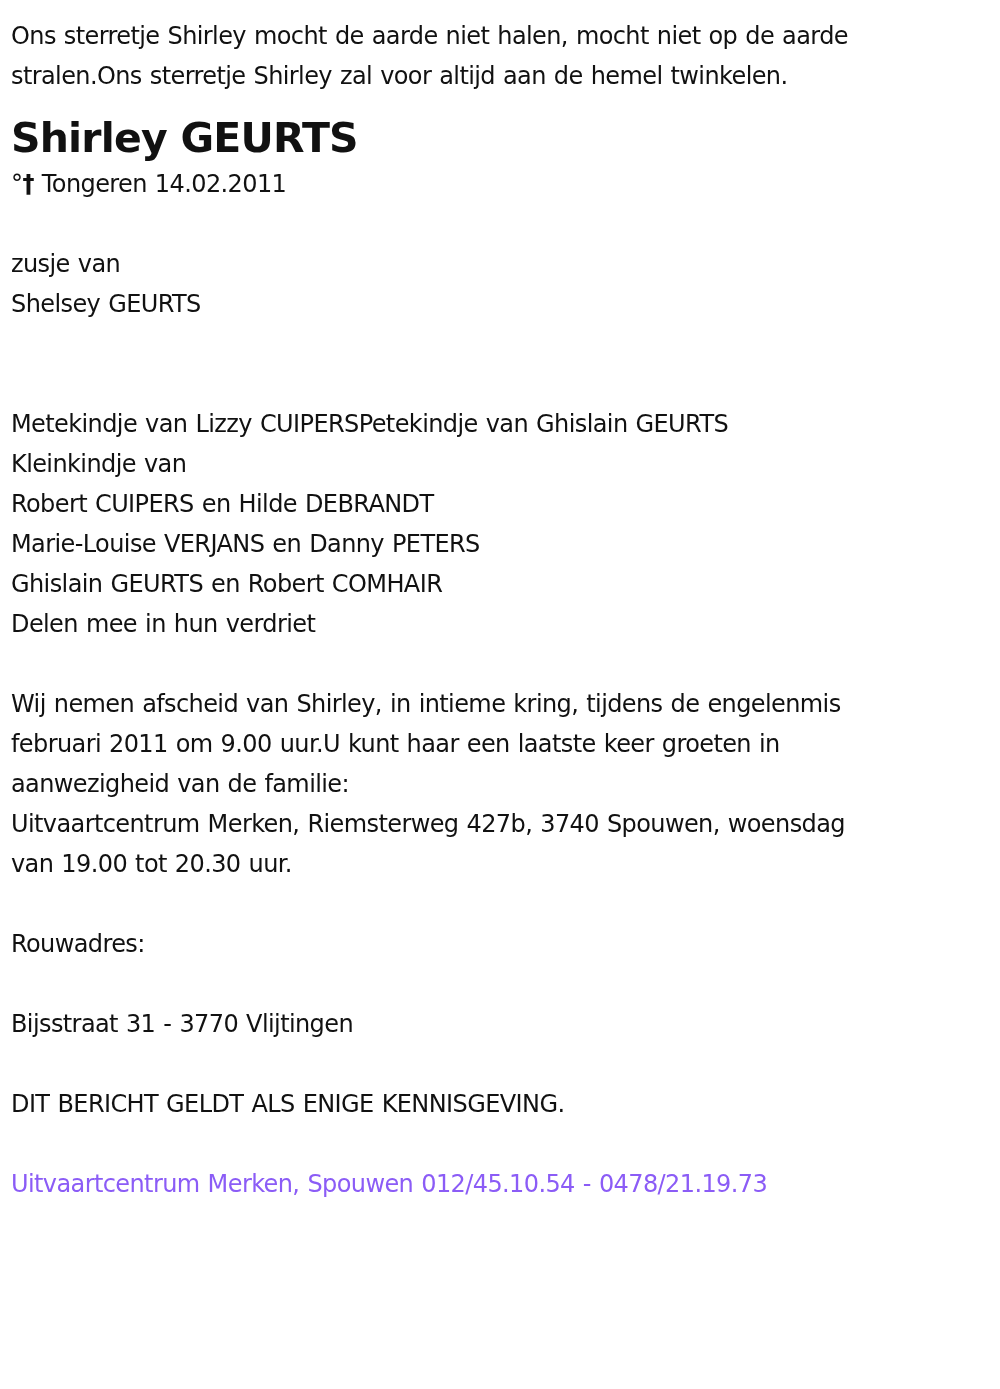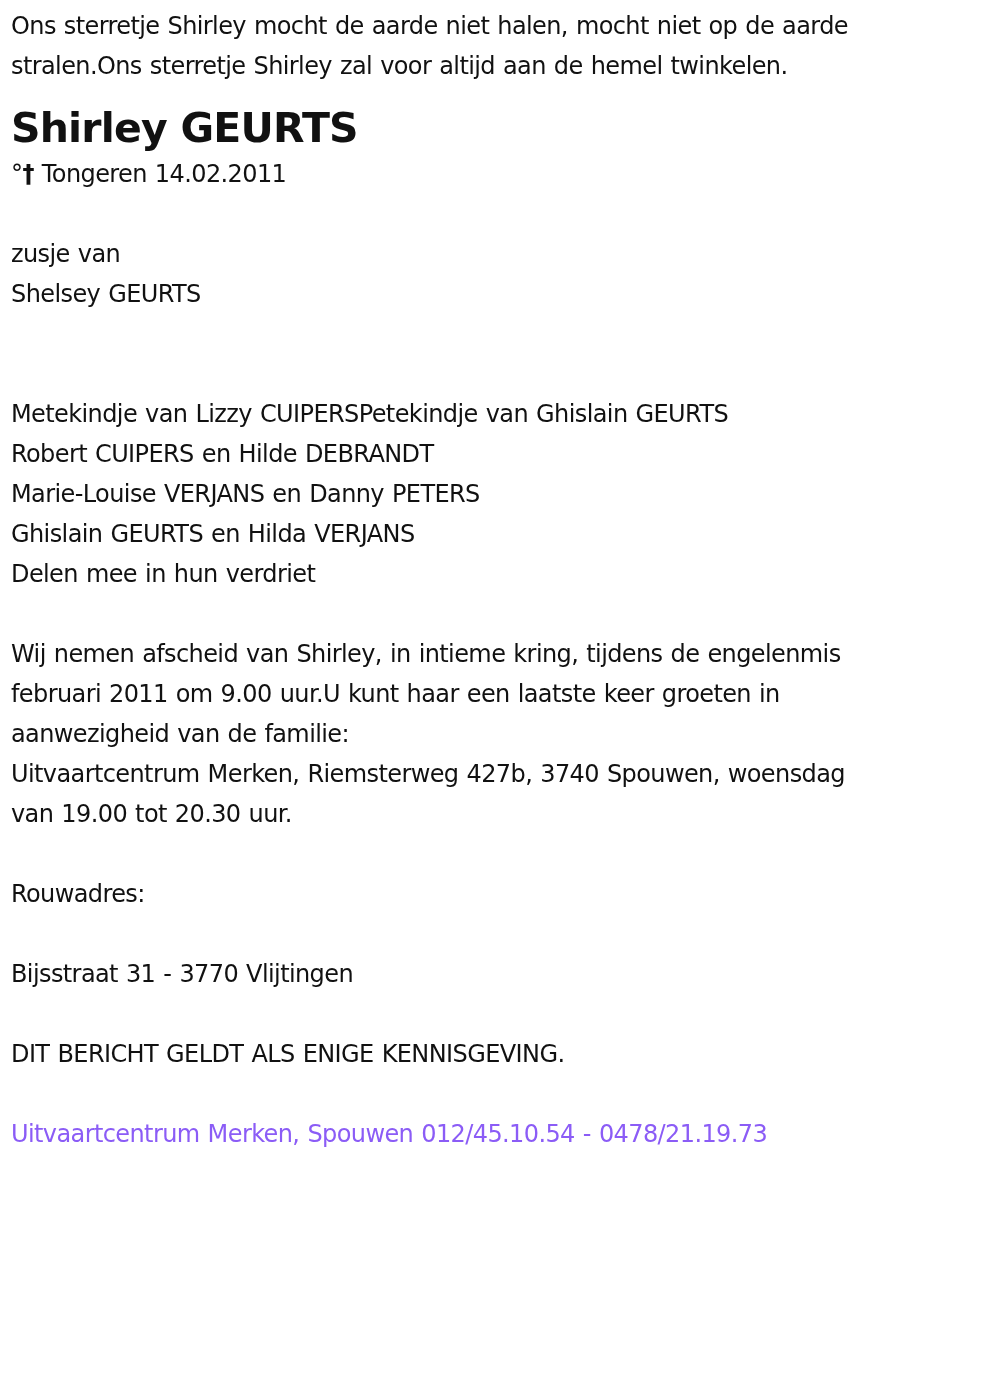--- a/index.html
+++ b/index.html
@@ -5,21 +5,21 @@
     html, body { margin: 0; padding: 0; background: #ffffff; }
     body {
       width: 1000px;
       height: 1389px;
       overflow: hidden;
       font-family: "DejaVu Sans", sans-serif;
       color: #111111;
     }
     .page {
       position: relative;
-      padding: 6px 11px 0 11px;
+      padding: 16px 11px 0 11px;
       box-sizing: border-box;
       width: 980px;
     }
     .line {
       font-size: 24px;
       line-height: 40px;
       height: 40px;
       white-space: nowrap;
       letter-spacing: -0.6px;
       word-spacing: 1px;
@@ -60,23 +60,24 @@
   </div>
 
   <div class="gap"></div>
 
 
   <div class="gap"></div>
 
   <div class="line">Metekindje van Lizzy CUIPERSPetekindje van Ghislain GEURTS</div>
 
   <div>
+    <div class="line">Kleinkindje van</div>
     <div class="line">Robert CUIPERS en Hilde DEBRANDT</div>
     <div class="line">Marie-Louise VERJANS en Danny PETERS</div>
-    <div class="line">Ghislain GEURTS en Hilda VERJANS</div>
+    <div class="line">Ghislain GEURTS en Robert COMHAIR</div>
   </div>
 
   <div>
     <div class="line">Delen mee in hun verdriet</div>
   </div>
 
   <div class="gap"></div>
 
   <div>
     <div class="line">Wij nemen afscheid van Shirley, in intieme kring, tijdens de engelenmis</div>

